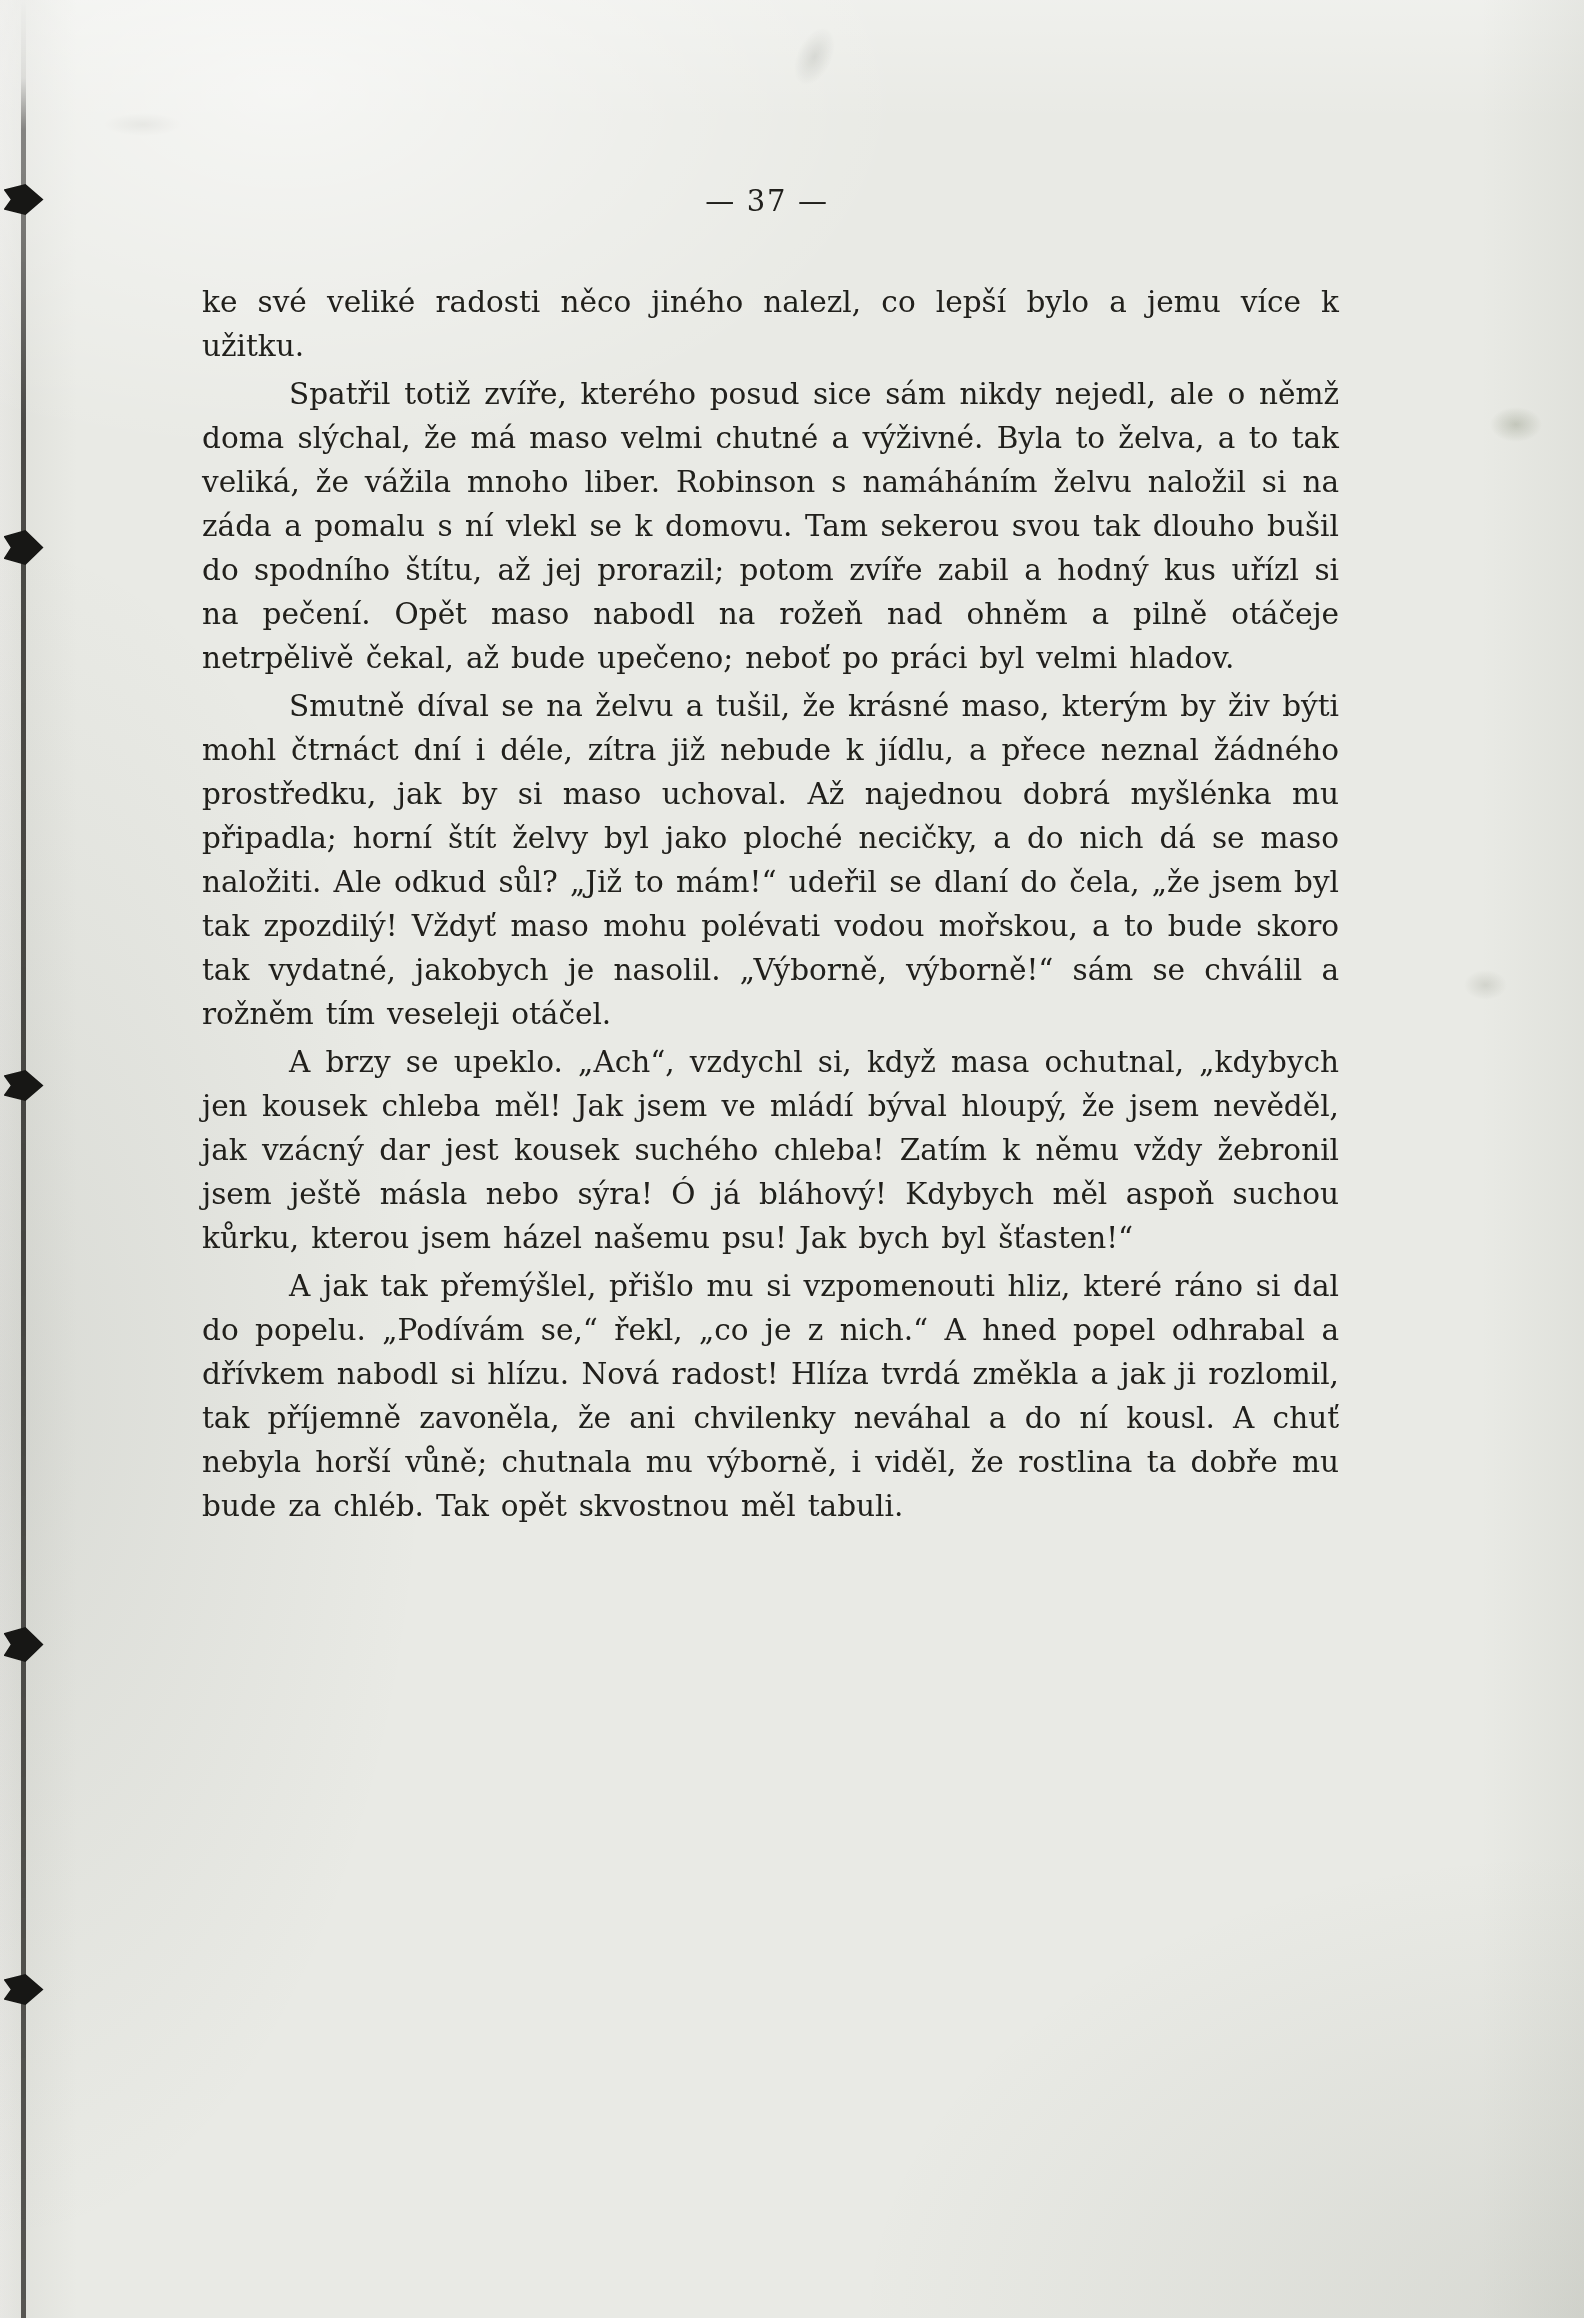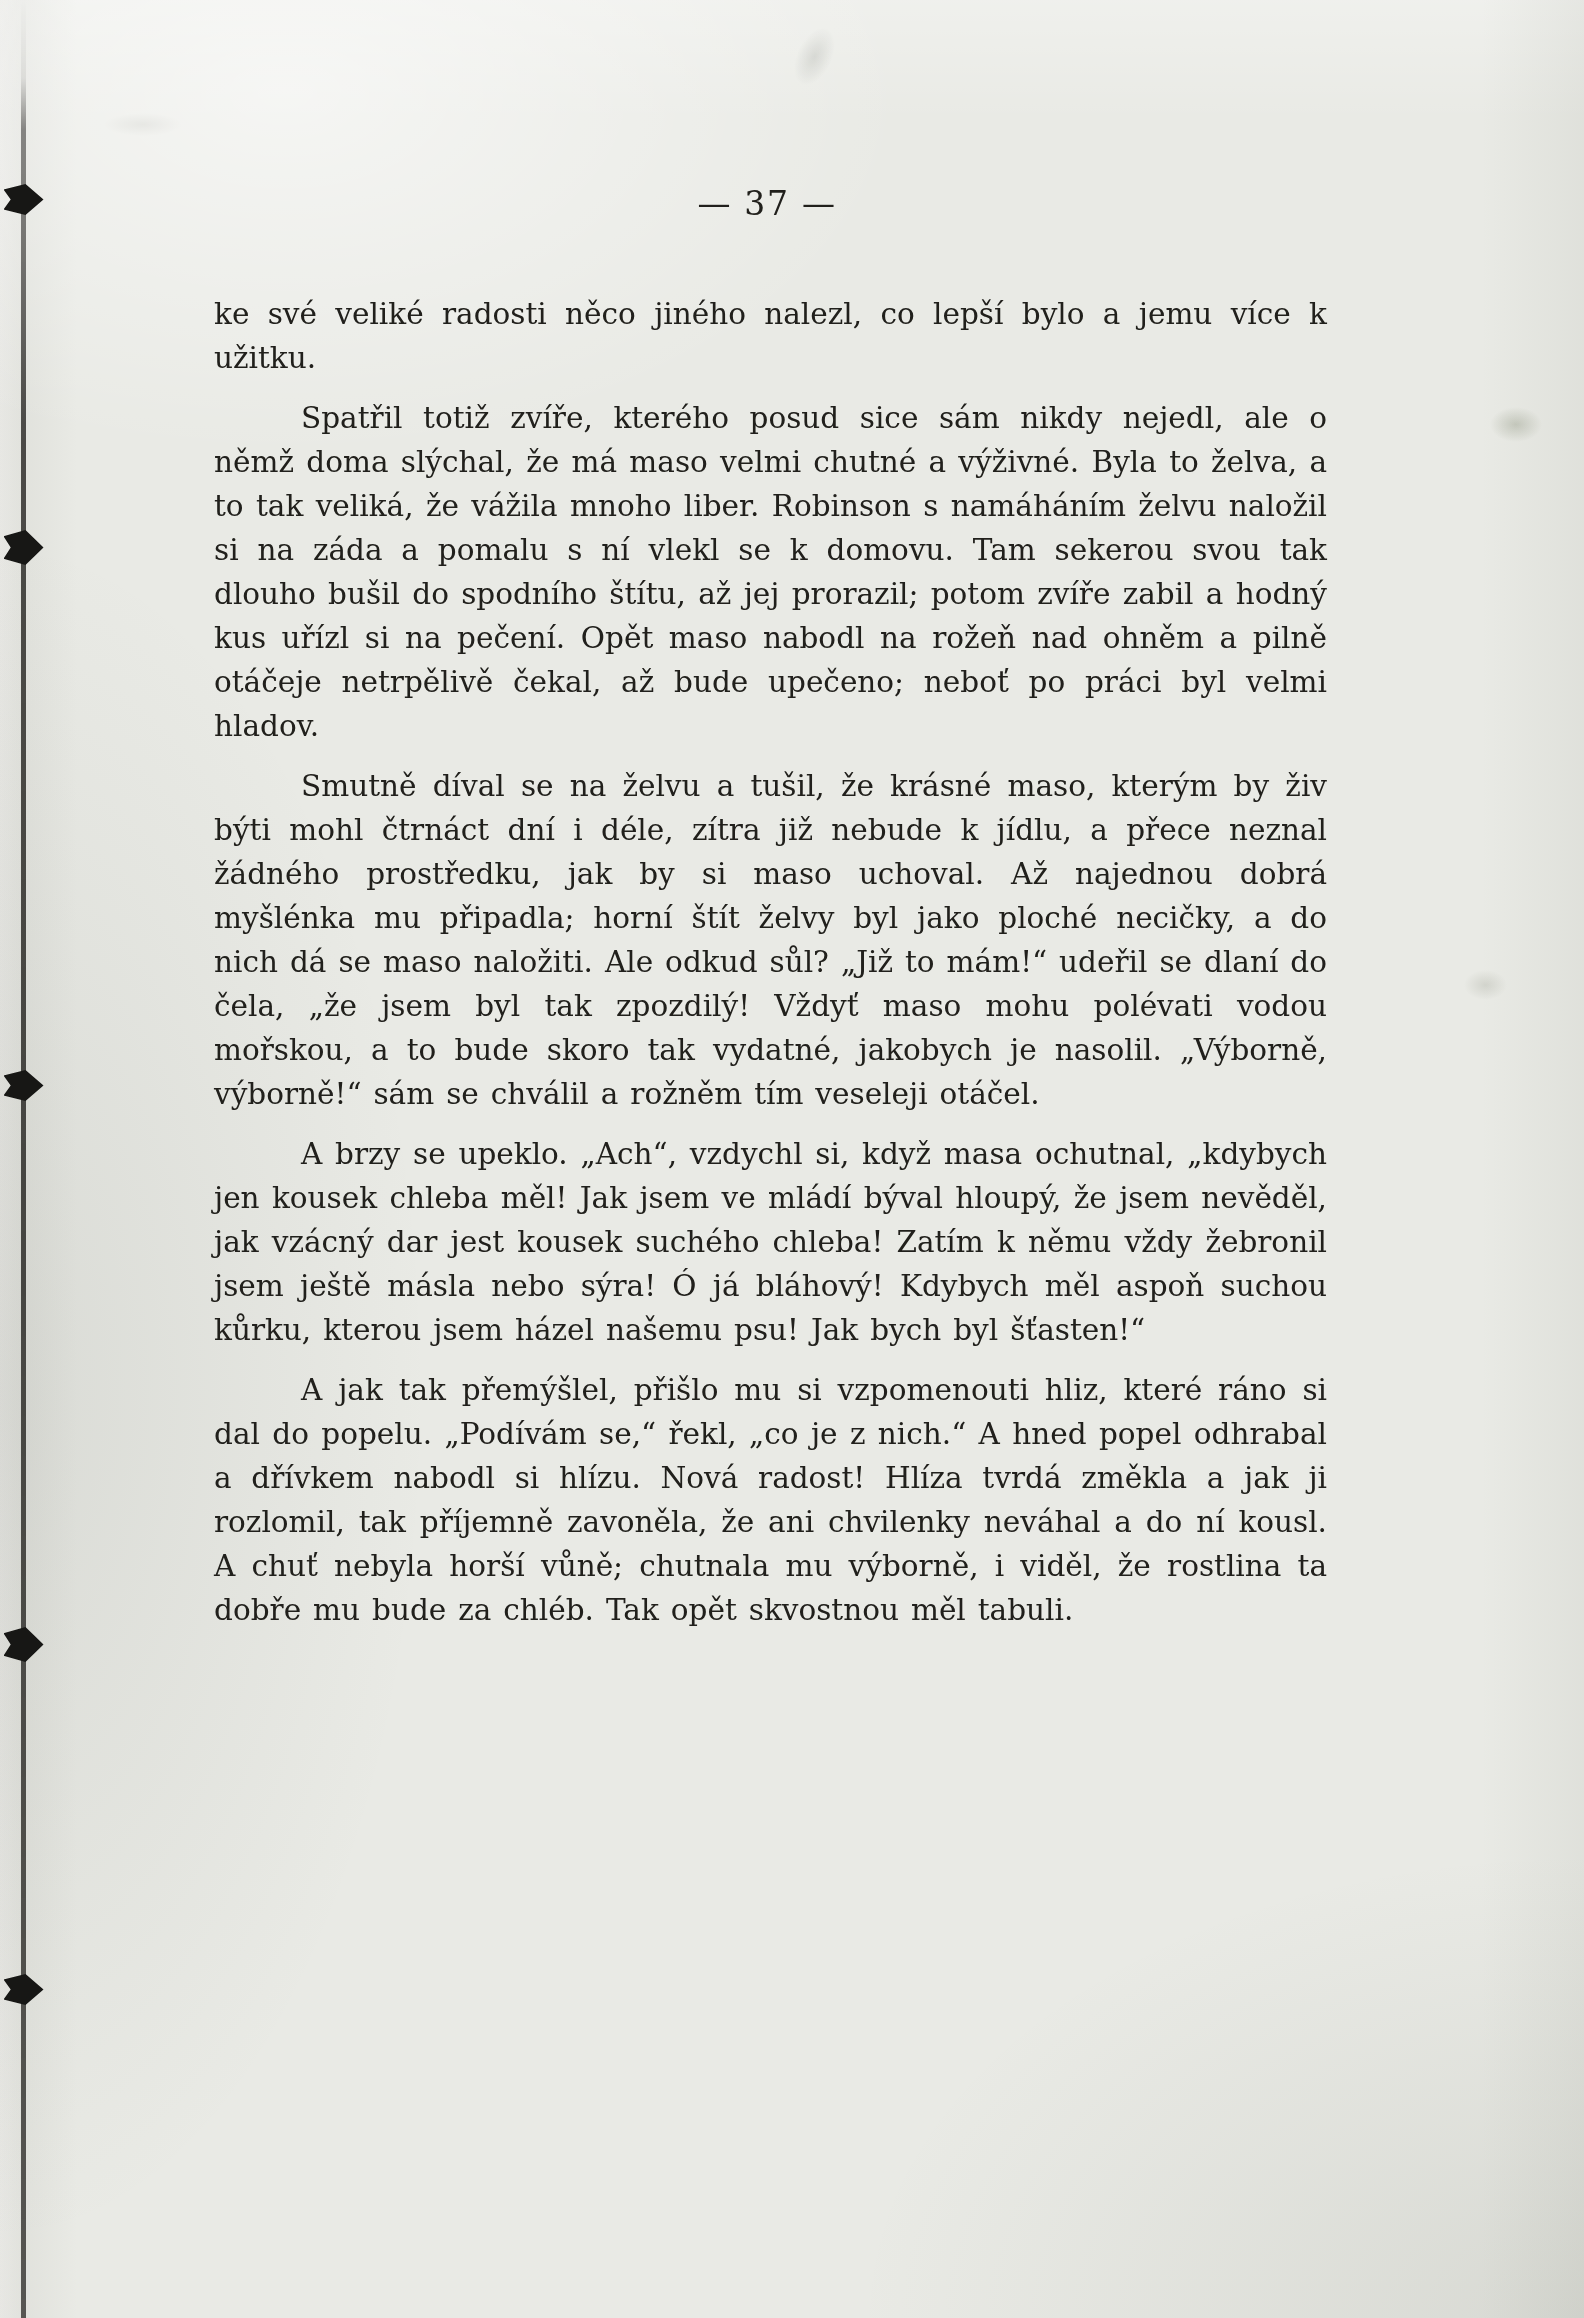--- a/index.html
+++ b/index.html
@@ -92,40 +92,40 @@
   .smudge.s4 {
     left: 104px; top: 113px; width: 78px; height: 22.5px;
     background: radial-gradient(closest-side, rgba(100,100,90,0.14), rgba(0,0,0,0));
   }
   
   .page-number {
     position: absolute;
     left: 195px; width: 1144px;
     top: 184px;
     text-align: center;
-    font-size: 33px;
+    font-size: 29px;
     letter-spacing: 1.7px;
     color: var(--ink);
     z-index: 5;
   }
   
   .text-block {
     position: absolute;
     left: 198px; top: 276px;
     width: 1145px;
     font-size: 29.5px;
     line-height: 44px;
     text-align: justify;
     color: var(--ink);
     word-spacing: 2.6px;
     z-index: 5;
   }
   .text-block p.paragraph {
     text-indent: 87px;
-    margin: 16px;
+    margin: 4px;
   }
   .text-block p.paragraph:first-child {
     text-indent: 0;
   }
 </style>
 </head>
 <body>
 
 <div class="page">
 

